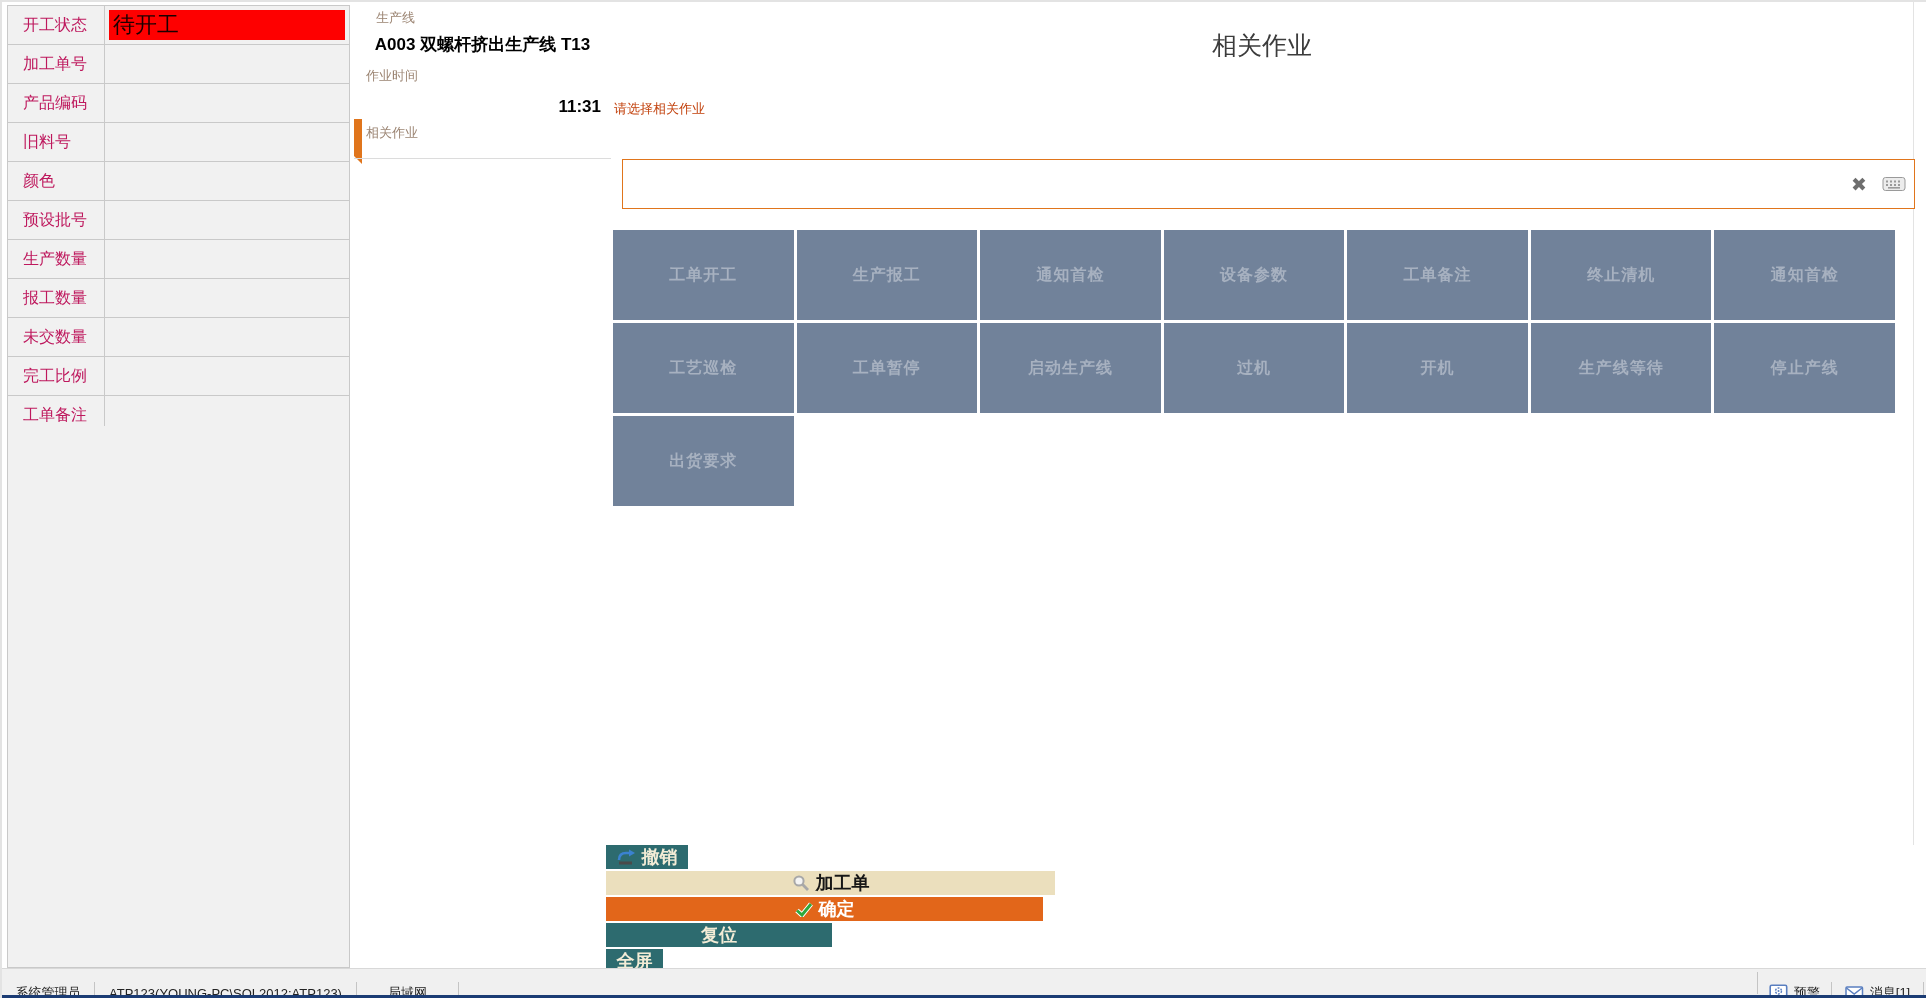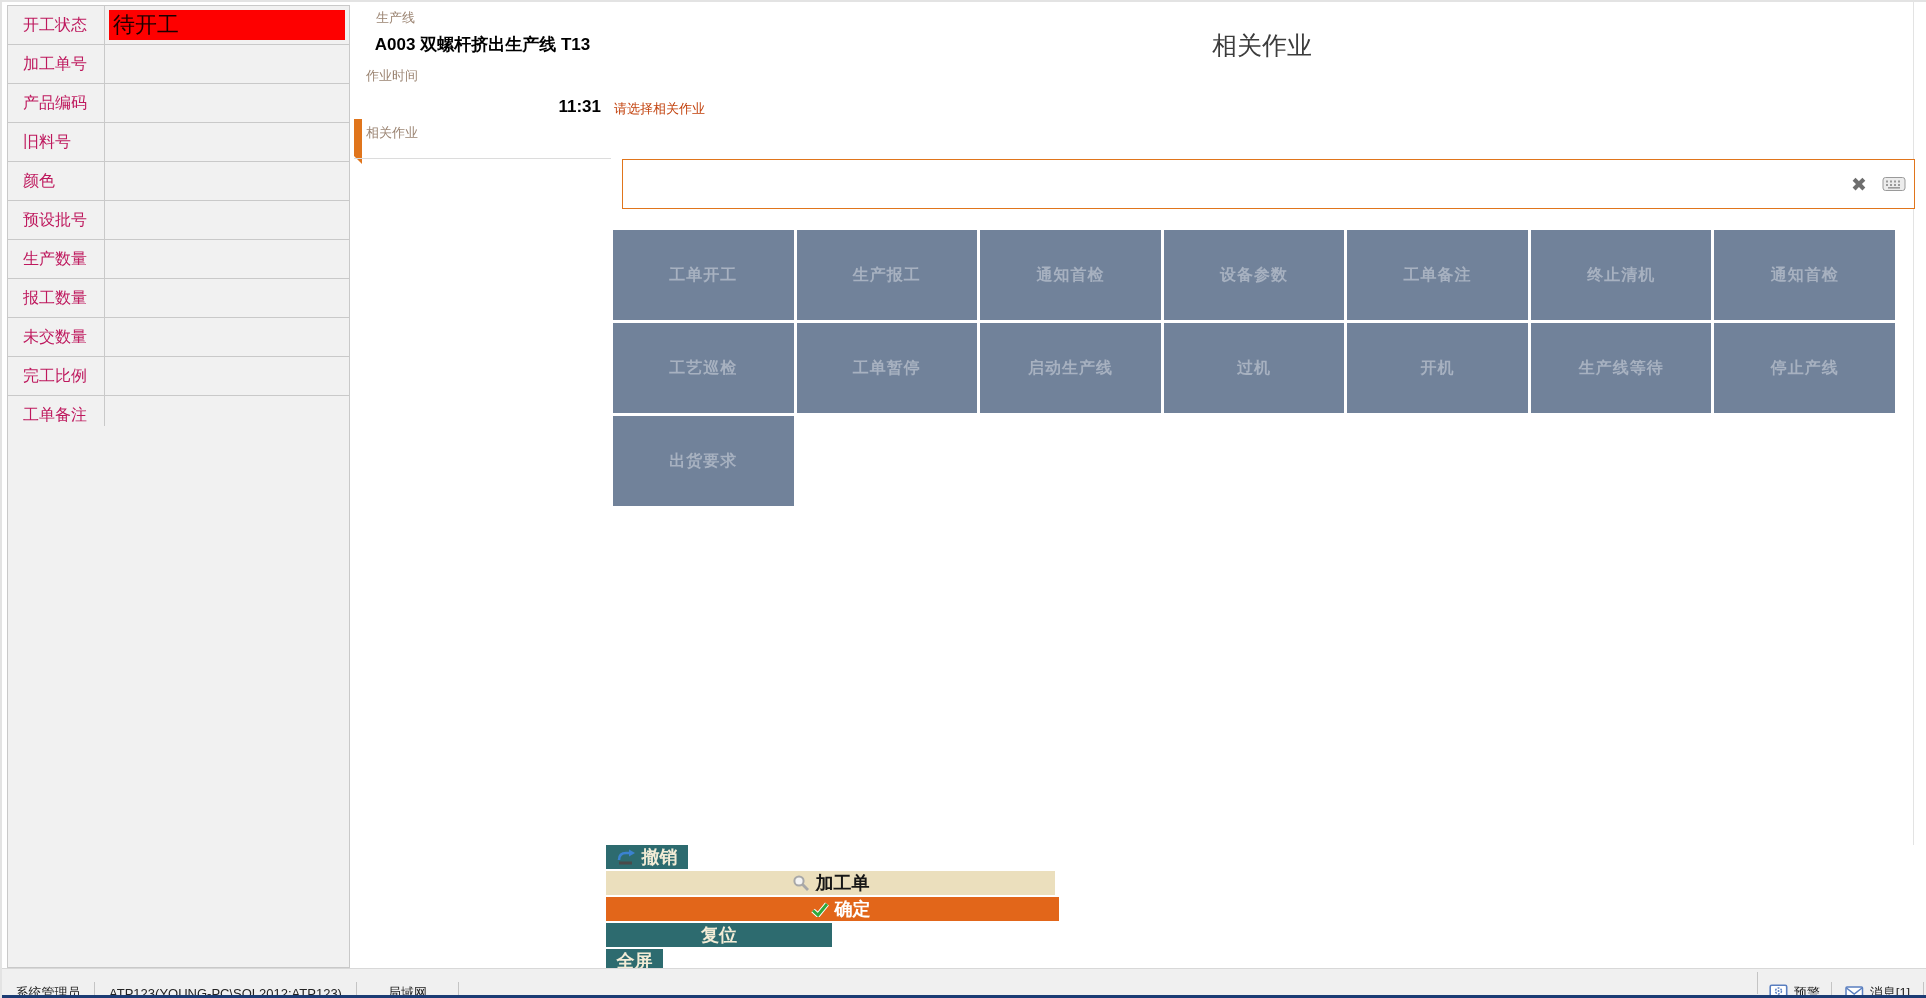--- a/index.html
+++ b/index.html
@@ -50,21 +50,21 @@
         grid-template-columns:repeat(7,1fr);gap:3px 3px;}
   .gbtn{height:90px;background:#71829a;color:#a7b1c0;font-weight:bold;font-size:16px;
         display:flex;align-items:center;justify-content:center;cursor:pointer;letter-spacing:1px;}
 
   
   .bottombar{position:absolute;left:604px;top:843px;height:103px;display:flex;gap:2px;flex-direction:column;}
   .bbtn{display:flex;align-items:center;justify-content:center;font-weight:bold;
         font-size:18px;cursor:pointer;gap:6px;}
   .teal{background:#2d6b6f;color:#f3ecd6;}
   .cream{background:#ebdfbd;color:#161616;}
-  .orangebtn{background:#e2661a;color:#fff;padding-left:16px;}
+  .orangebtn{background:#e2661a;color:#fff;}
   .w-undo{width:82px;}
   .w-order{width:449px;}
   .w-ok{width:437px;}
   .w-reset{width:226px;}
   .w-full{width:57px;}
   .w-close{width:59px;}
 
   
   .statusbar{position:absolute;left:0;top:966px;width:1926px;height:32px;background:#f0f0f0;
              border-top:1px solid #d8d8d8;box-sizing:border-box;font-size:13px;color:#222;}

